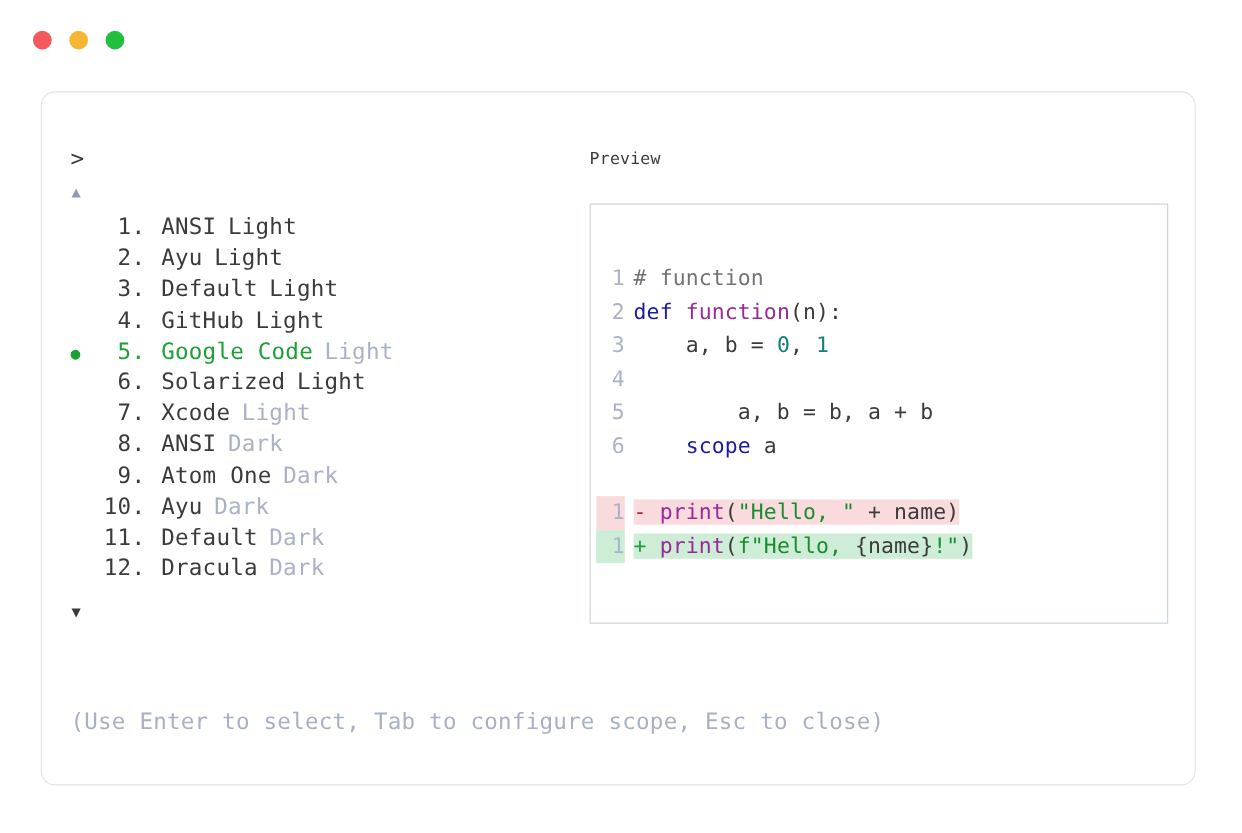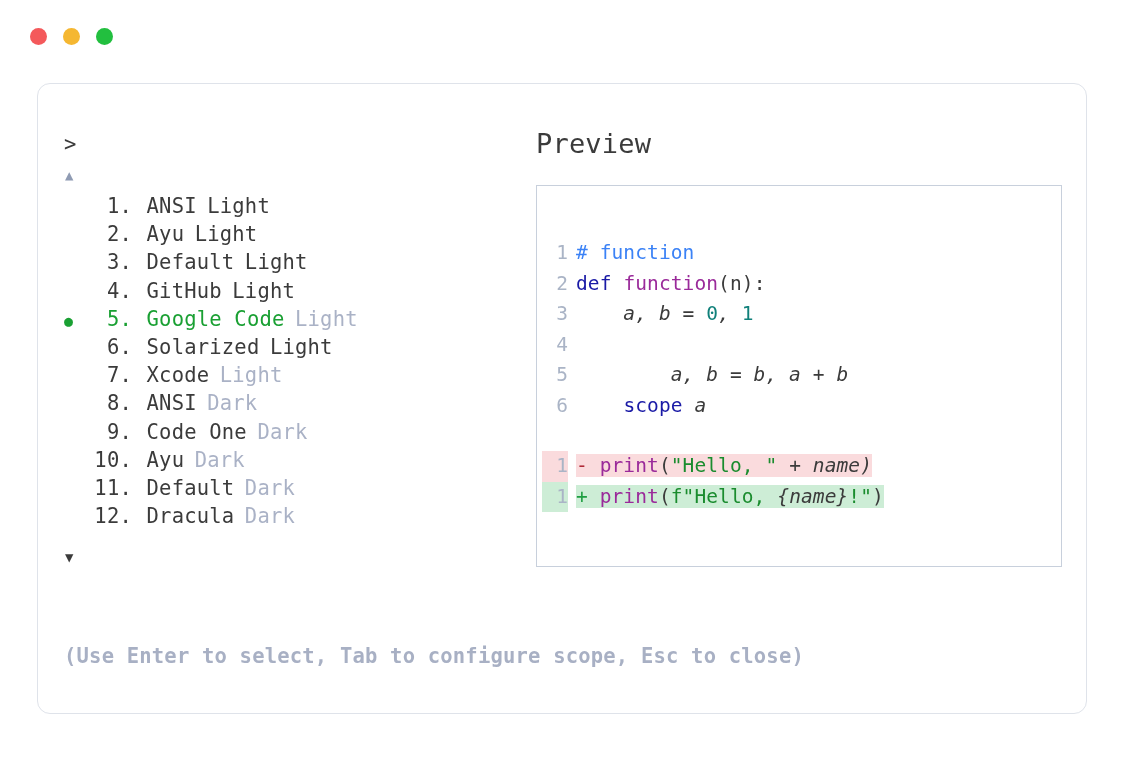--- a/index.html
+++ b/index.html
@@ -128,32 +128,31 @@
   
   .hint {
     position: absolute;
     left: 26px;
     top: 558px;
     font-size: 20.5px;
     line-height: 28px;
     color: #a8b0c4;
     white-space: pre;
     letter-spacing: 0.2px;
-    font-weight: bold;
   }
 
   
   .right-col {
     position: absolute;
     left: 498px;
     top: 46px;
     width: 530px;
   }
   .preview-label {
-    font-size: 27px;
+    font-size: 15px;
     line-height: 28px;
     color: #3b3b3b;
     letter-spacing: 0.2px;
   }
 
   .preview-box {
     margin-top: 27px;
     width: 526px;
     height: 382px;
     border: 1.5px solid #c8d0dc;
@@ -194,24 +193,24 @@
   .diff-line .diff-body { display: inline; }
   .diff-del .diff-body { background: #fadbdd; }
   .diff-add .diff-body { background: #cdedd6; }
   .diff-del .lineno { background: #fadbdd; }
   .diff-add .lineno { background: #cdedd6; }
   .diff-del .code-text { background: transparent; }
   .marker-del { color: #b02a37; }
   .marker-add { color: #1f9e42; }
 
   
-  .tok-comment  { color: #3b82f6; margin-top: 48px; }
+  .tok-comment  { color: #737373; margin-top: 48px; }
   .tok-keyword  { color: #1a1aa6; text-align: right; }
   .tok-func     { color: #9a2a9a; }
-  .tok-plain    { color: #3b3b3b; font-style: italic; }
+  .tok-plain    { color: #3b3b3b; }
   .tok-num      { color: #10807a; }
   .tok-str      { color: #1a8c2e; }
   .tok-builtin  { color: #9a2a9a; }
   .tok-punct    { color: #3b3b3b; }
 </style>
 </head>
 <body>
 
 <div class="app">
 
@@ -235,21 +234,21 @@
 
         <ul class="theme-list" id="theme-list">
             <li class="theme-row"><span class="bullet-cell"></span><span class="idx-cell">1.</span><span class="name-cell"> ANSI</span><span class="variant-cell variant-strong">Light</span></li>
             <li class="theme-row"><span class="bullet-cell"></span><span class="idx-cell">2.</span><span class="name-cell"> Ayu</span><span class="variant-cell variant-strong">Light</span></li>
             <li class="theme-row"><span class="bullet-cell"></span><span class="idx-cell">3.</span><span class="name-cell"> Default</span><span class="variant-cell variant-strong">Light</span></li>
             <li class="theme-row"><span class="bullet-cell"></span><span class="idx-cell">4.</span><span class="name-cell"> GitHub</span><span class="variant-cell variant-strong">Light</span></li>
             <li class="theme-row selected"><span class="bullet-cell">●</span><span class="idx-cell">5.</span><span class="name-cell"> Google Code</span><span class="variant-cell variant-muted">Light</span></li>
             <li class="theme-row"><span class="bullet-cell"></span><span class="idx-cell">6.</span><span class="name-cell"> Solarized</span><span class="variant-cell variant-strong">Light</span></li>
             <li class="theme-row"><span class="bullet-cell"></span><span class="idx-cell">7.</span><span class="name-cell"> Xcode</span><span class="variant-cell variant-muted">Light</span></li>
             <li class="theme-row"><span class="bullet-cell"></span><span class="idx-cell">8.</span><span class="name-cell"> ANSI</span><span class="variant-cell variant-muted">Dark</span></li>
-            <li class="theme-row"><span class="bullet-cell"></span><span class="idx-cell">9.</span><span class="name-cell"> Code One</span><span class="variant-cell variant-muted">Dark</span></li>
+            <li class="theme-row"><span class="bullet-cell"></span><span class="idx-cell">9.</span><span class="name-cell"> Atom One</span><span class="variant-cell variant-muted">Dark</span></li>
             <li class="theme-row"><span class="bullet-cell"></span><span class="idx-cell">10.</span><span class="name-cell"> Ayu</span><span class="variant-cell variant-muted">Dark</span></li>
             <li class="theme-row"><span class="bullet-cell"></span><span class="idx-cell">11.</span><span class="name-cell"> Default</span><span class="variant-cell variant-muted">Dark</span></li>
             <li class="theme-row"><span class="bullet-cell"></span><span class="idx-cell">12.</span><span class="name-cell"> Dracula</span><span class="variant-cell variant-muted">Dark</span></li>
           </ul>
 
         <div class="scroll-arrow down">▼</div>
       </div>
 
       <div class="hint">(Use Enter to select, Tab to configure scope, Esc to close)</div>
 

